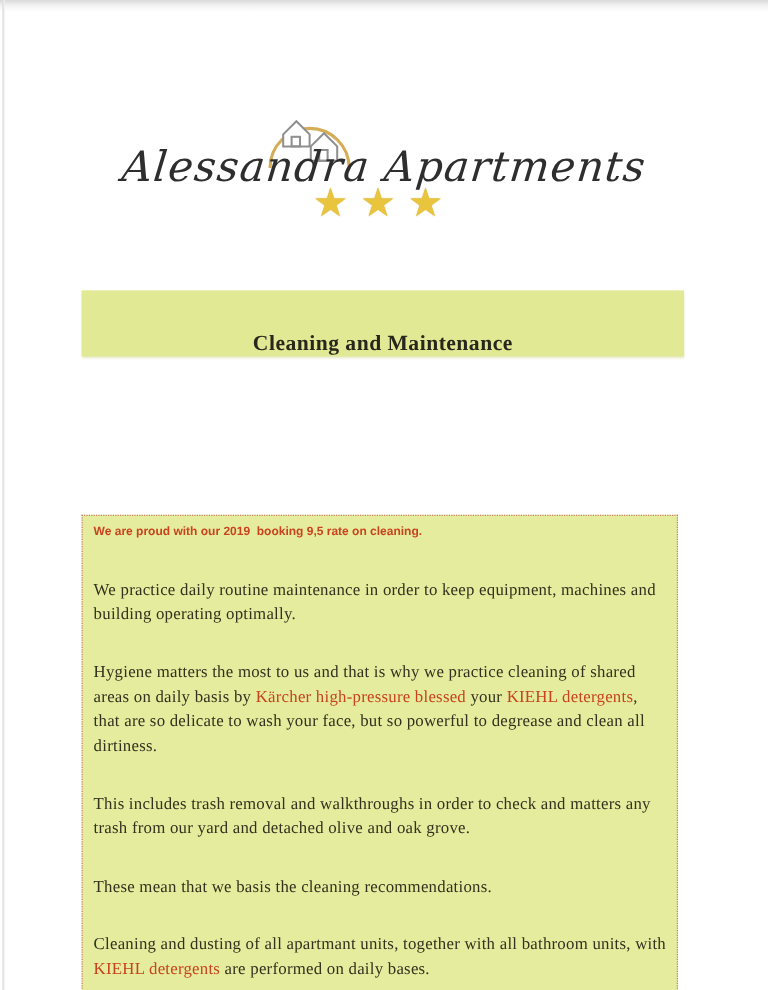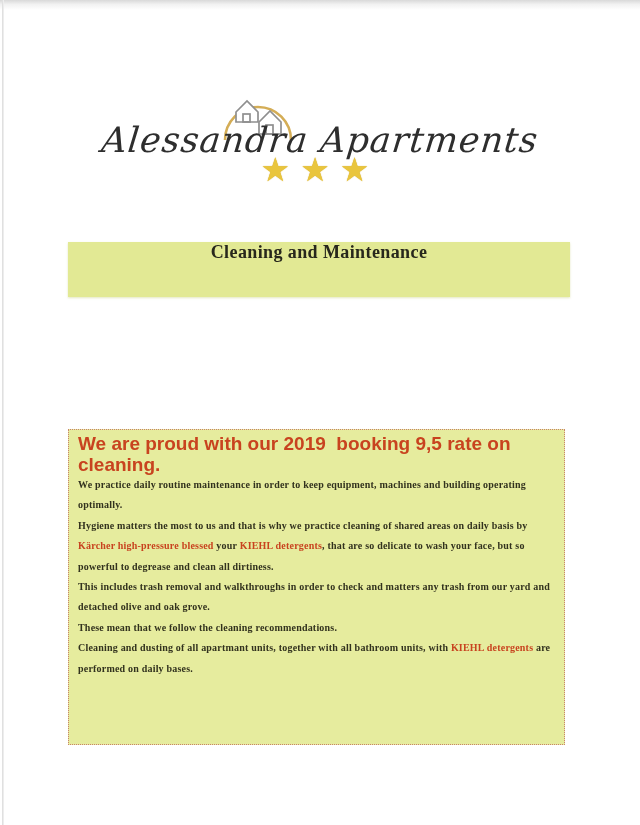--- a/index.html
+++ b/index.html
@@ -38,51 +38,52 @@
     text-align:center;
     font-size:33px;line-height:40px;
     letter-spacing:10px;
     color:var(--star,#e9c53d);
     text-shadow:0 0 1px #c9a227;
   }
   
   .banner{
     position:absolute;left:68px;top:242px;width:502px;height:55px;
     background:var(--banner-bg,#e2e994);
-    display:flex;align-items:flex-start;justify-content:center;
+    display:flex;align-items:flex-end;justify-content:center;
     box-shadow:0 1px 2px rgba(210,215,150,.6);
   }
   .banner-title{
     font-weight:700;
     font-size:18px;
     letter-spacing:.4px;
     color:var(--banner-ink,#27271c);
   }
   
   .content-box{
     position:absolute;left:68px;top:429px;width:497px;min-height:316px;
     box-sizing:border-box;
     background:var(--box-bg,#e6ec9e);
     border:1px dotted var(--box-border,#c9826a);
     padding:4px 9px 8px 9px;
   }
   .lead-line{
     font-family:"Liberation Sans",sans-serif;
     font-weight:700;
-    font-size:19px;
+    font-size:10px;
     line-height:20.5px;
     color:var(--red,#c8431f);
     white-space:pre-wrap;
   }
   .para{
-    font-weight:700;
-    font-size:10px;
+    font-weight:400;
+    font-size:14px;
     line-height:20.4px;
     color:var(--ink,#32321e);
     letter-spacing:.2px;
+    margin-top:28px;
   }
   .para .red{color:var(--red,#c8431f);}
 </style>
 </head>
 <body>
 
 <div class="page">
 
   <div class="page-top-edge"></div>
   <div class="page-left-edge"></div>
@@ -104,18 +105,18 @@
   <div class="banner">
     <span class="banner-title">Cleaning and Maintenance</span>
   </div>
 
   <div class="content-box">
     <div class="lead-line">We are proud with our 2019  booking 9,5 rate on cleaning.</div>
     <div>
         <div class="para"><span>We practice daily routine maintenance in order to keep equipment, machines and building operating optimally.</span></div>
         <div class="para"><span>Hygiene matters the most to us and that is why we practice cleaning of shared areas on daily basis by </span><span class="red">Kärcher high-pressure blessed</span><span> your </span><span class="red">KIEHL detergents</span><span>, that are so delicate to wash your face, but so powerful to degrease and clean all dirtiness.</span></div>
         <div class="para"><span>This includes trash removal and walkthroughs in order to check and matters any trash from our yard and detached olive and oak grove.</span></div>
-        <div class="para"><span>These mean that we follow the cleaning recommendations.</span></div>
+        <div class="para"><span>These mean that we basis the cleaning recommendations.</span></div>
         <div class="para"><span>Cleaning and dusting of all apartmant units, together with all bathroom units, with </span><span class="red">KIEHL detergents</span><span> are performed on daily bases.</span></div>
       </div>
   </div>
 
 </div>
 
 </body></html>

